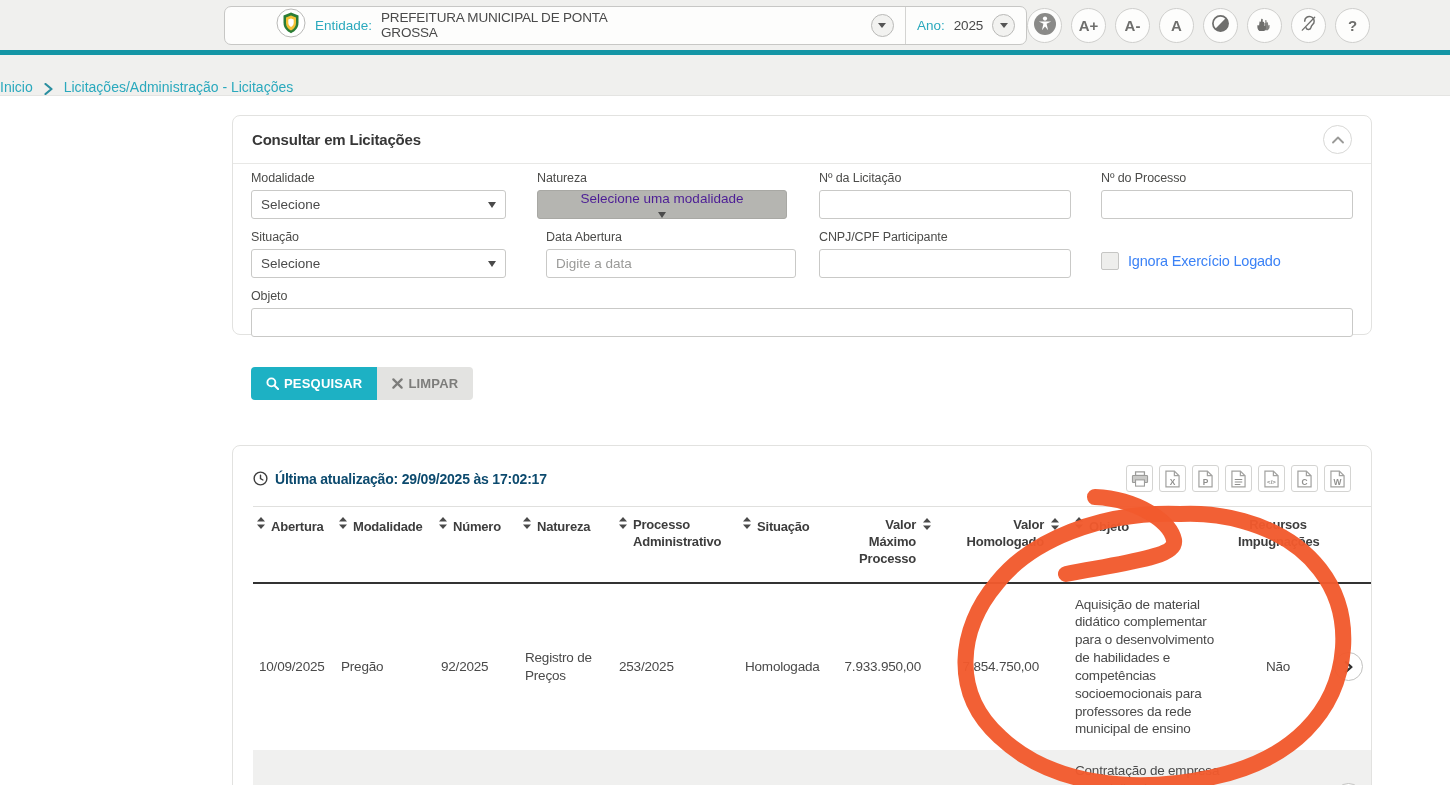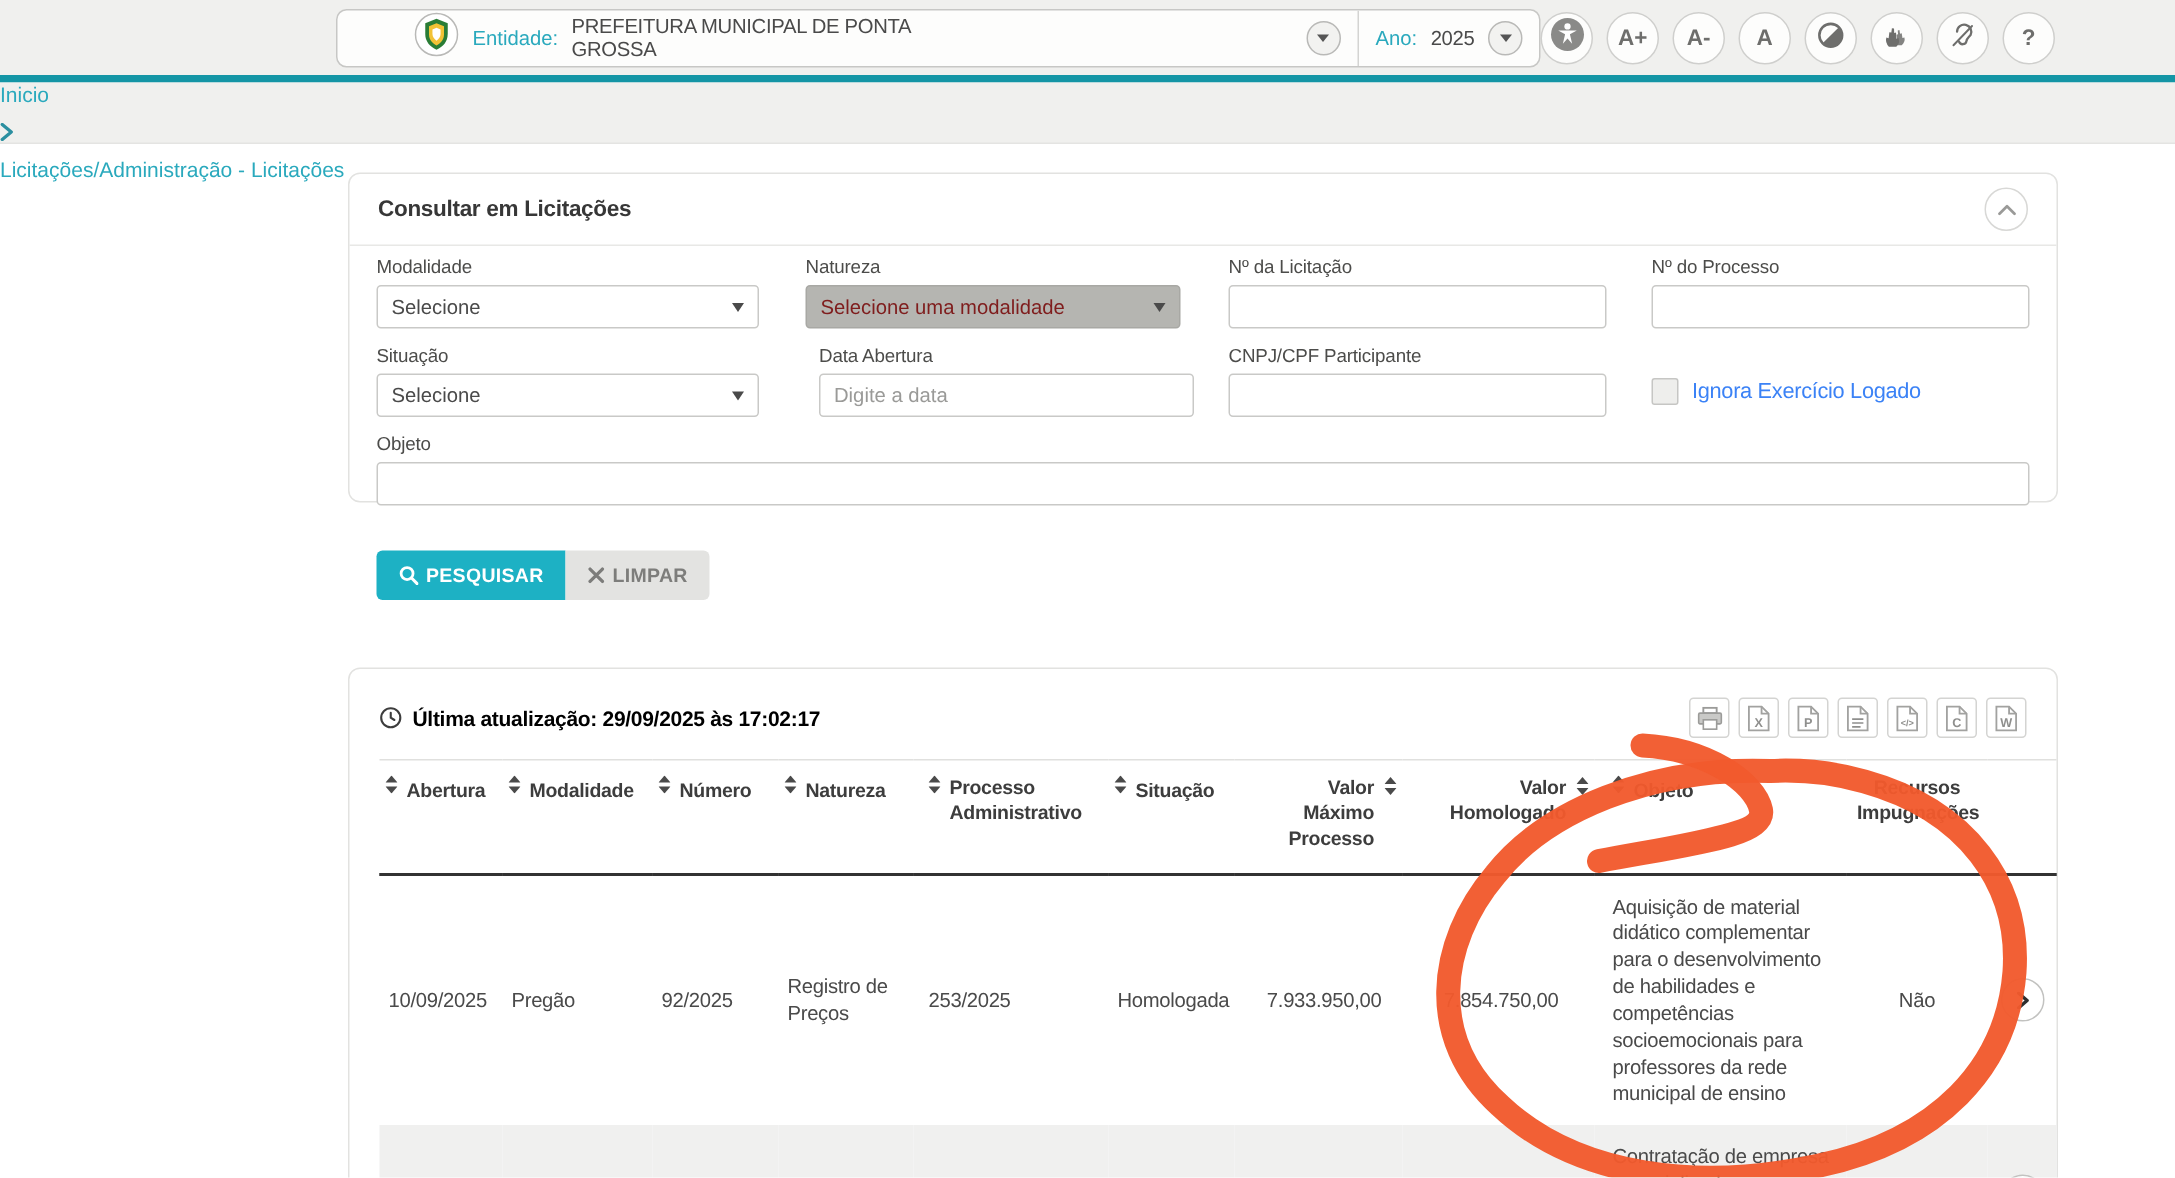--- a/index.html
+++ b/index.html
@@ -22,60 +22,60 @@
   .dd-caret{width:0;height:0;border-left:4px solid transparent;border-right:4px solid transparent;
             border-top:5px solid #555;}
   .acc-group{display:flex;gap:9px;align-items:center;}
   .acc-btn{width:35px;height:35px;border-radius:50%;background:#fdfdfc;border:1px solid #cfcfcd;
            color:#6e6e6c;font-weight:bold;font-size:15px;display:flex;align-items:center;
            justify-content:center;cursor:pointer;box-sizing:border-box;}
 
   
   .crumbbar{position:absolute;top:55px;left:0;width:100%;height:41px;background:#f0f0ee;
             border-bottom:1px solid #e4e4e2;box-sizing:border-box;}
-  .crumb-inner{height:100%;display:flex;align-items:flex-start;gap:11px;flex-direction:column;}
+  .crumb-inner{height:100%;display:flex;align-items:flex-end;gap:11px;}
   .crumb-link{color:#2aa9bd;font-size:14px;text-decoration:none;cursor:pointer;}
   .crumb-sep svg{display:block;}
 
   
   .card{position:absolute;left:232px;width:1140px;background:#fff;border:1px solid #e2e2e0;
         border-radius:8px;box-sizing:border-box;}
   .card-search{top:115px;height:220px;}
   .card-results{top:445px;height:420px;border-radius:8px 8px 0 0;}
 
   .card-head{height:47px;border-bottom:1px solid #e8e8e6;display:flex;align-items:center;
              justify-content:space-between;padding:0 19px;}
   .card-title{font-size:15px;font-weight:bold;color:#373737;letter-spacing:-0.2px;}
   .collapse-btn{width:27px;height:27px;border-radius:50%;border:1px solid #d8d8d6;background:#fff;
                 display:flex;align-items:center;justify-content:center;cursor:pointer;}
 
   .field{position:absolute;}
   .field-label{font-size:12.5px;color:#4c4c4a;margin-bottom:5px;letter-spacing:-0.1px;}
   .control{height:29px;border:1px solid #c9c9c7;border-radius:3px;background:#fff;box-sizing:border-box;
            font-size:13.5px;color:#4a4a4a;display:flex;align-items:center;padding:0 9px;width:100%;}
   .control.select{justify-content:space-between;cursor:pointer;}
-  .control.disabled{background:#b5b5b1;border-color:#a8a8a4;color:#7f1d1d;}
+  .control.disabled{background:#b5b5b1;border-color:#a8a8a4;color:#4c1d95;flex-direction:column;}
   input.control{display:block;padding:0 9px;font-family:"Liberation Sans",sans-serif;}
   input.control::placeholder{color:#9a9a98;}
   .sel-caret{width:0;height:0;border-left:4.5px solid transparent;border-right:4.5px solid transparent;
              border-top:6px solid #4a4a4a;}
   .checkbox-row{display:flex;align-items:center;gap:9px;}
   .checkbox{width:16px;height:16px;border:1px solid #c6c6c4;border-radius:2px;background:#eeeeec;cursor:pointer;}
   .checkbox-label{font-size:14.5px;color:#3b82f6;letter-spacing:-0.2px;}
 
   .btn-row{position:absolute;left:18px;top:251px;display:flex;}
   .btn{height:33px;display:inline-flex;align-items:center;gap:5px;padding:0 15px;font-size:13px;
        font-weight:bold;border:none;cursor:pointer;letter-spacing:0.2px;
        font-family:"Liberation Sans",sans-serif;}
   .btn-pesquisar{background:#1db1c4;color:#fff;border-radius:4px 0 0 4px;}
   .btn-limpar{background:#e3e3e1;color:#7d7d7b;border-radius:0 4px 4px 0;}
 
   
   .results-head{display:flex;align-items:center;justify-content:space-between;padding:19px 20px 12px;}
-  .last-update{display:flex;align-items:center;gap:7px;font-size:14px;font-weight:bold;color:#000000;
+  .last-update{display:flex;align-items:center;gap:7px;font-size:14px;font-weight:bold;color:#0c4a6e;
                letter-spacing:-0.2px;}
   .exp-toolbar{display:flex;gap:6px;}
   .exp-btn{width:27px;height:27px;border:1px solid #d4d4d2;border-radius:3px;background:#fff;
            display:flex;align-items:center;justify-content:center;cursor:pointer;box-sizing:border-box;}
 
   table.results{width:1100px;margin:2px 20px 0;border-collapse:collapse;table-layout:fixed;}
   table.results thead tr{border-top:1px solid #e0e0de;border-bottom:2px solid #323232;}
   th{font-size:13px;font-weight:bold;color:#3d3d3d;text-align:left;vertical-align:top;
      padding:10px 4px 14px;line-height:1.3;letter-spacing:-0.2px;position:relative;}
   th.num{text-align:right;}

